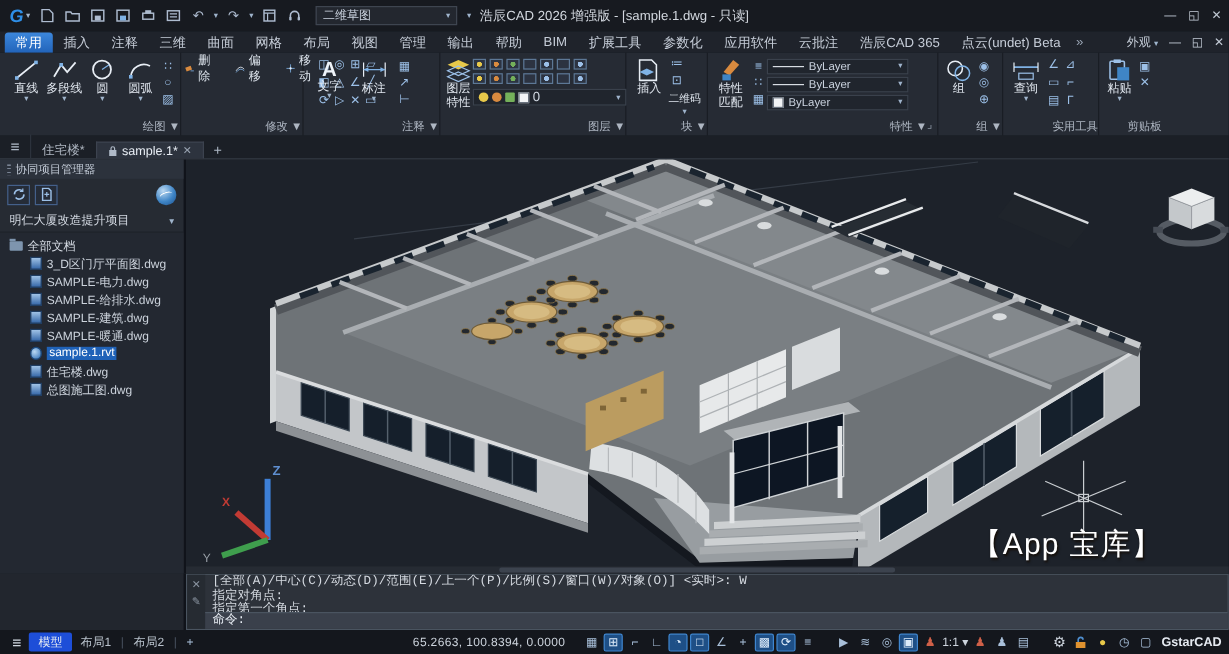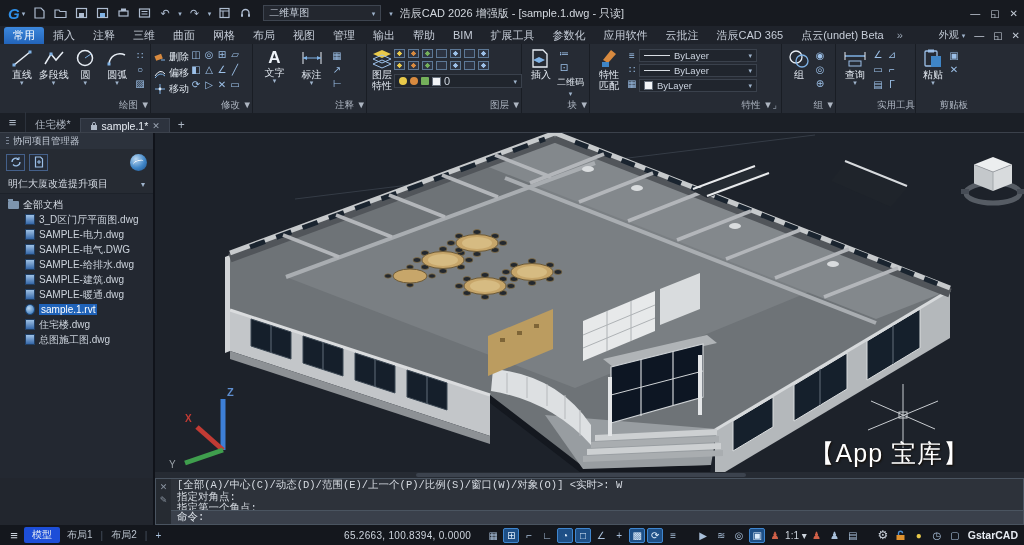--- a/index.html
+++ b/index.html
@@ -247,21 +247,21 @@
       </div>
       <div class="minicol">
         <span class="mini">∷</span>
         <span class="mini">○</span>
         <span class="mini">▨</span>
       </div>
       <div class="foot">绘图 ▼</div>
     </div>
 
     <div class="panel" style="width:102px">
-      <div style="display:flex;flex-direction:column;gap:1px;padding-top:3px">
+      <div style="display:flex;gap:17px;padding-top:3px">
         <div class="mrow">
             <svg width="12" height="10" viewBox="0 0 12 10">
               <rect x="1" y="3" width="7" height="5" transform="rotate(-20 4 5)" fill="#d88a3f"></rect>
               <line x1="7" y1="8" x2="11" y2="8" stroke="#7fb2e5"></line>
             </svg>
             <span>删除</span>
           </div>
         <div class="mrow">
             <svg width="12" height="10" viewBox="0 0 12 10">
               <path d="M1,8 Q6,0 11,6" fill="none" stroke="#e8eef5"></path>
@@ -517,24 +517,20 @@
             <span class="fold"></span>
             <span class="lbl">全部文档</span>
           </div>
         <div class="trow">
             <span class="fico"></span>
             <span class="lbl">3_D区门厅平面图.dwg</span>
           </div>
         <div class="trow">
             <span class="fico"></span>
             <span class="lbl">SAMPLE-电力.dwg</span>
-          </div>
-        <div class="trow">
-            <span class="fico"></span>
-            <span class="lbl">SAMPLE-电气.DWG</span>
           </div>
         <div class="trow">
             <span class="fico"></span>
             <span class="lbl">SAMPLE-给排水.dwg</span>
           </div>
         <div class="trow">
             <span class="fico"></span>
             <span class="lbl">SAMPLE-建筑.dwg</span>
           </div>
         <div class="trow">

